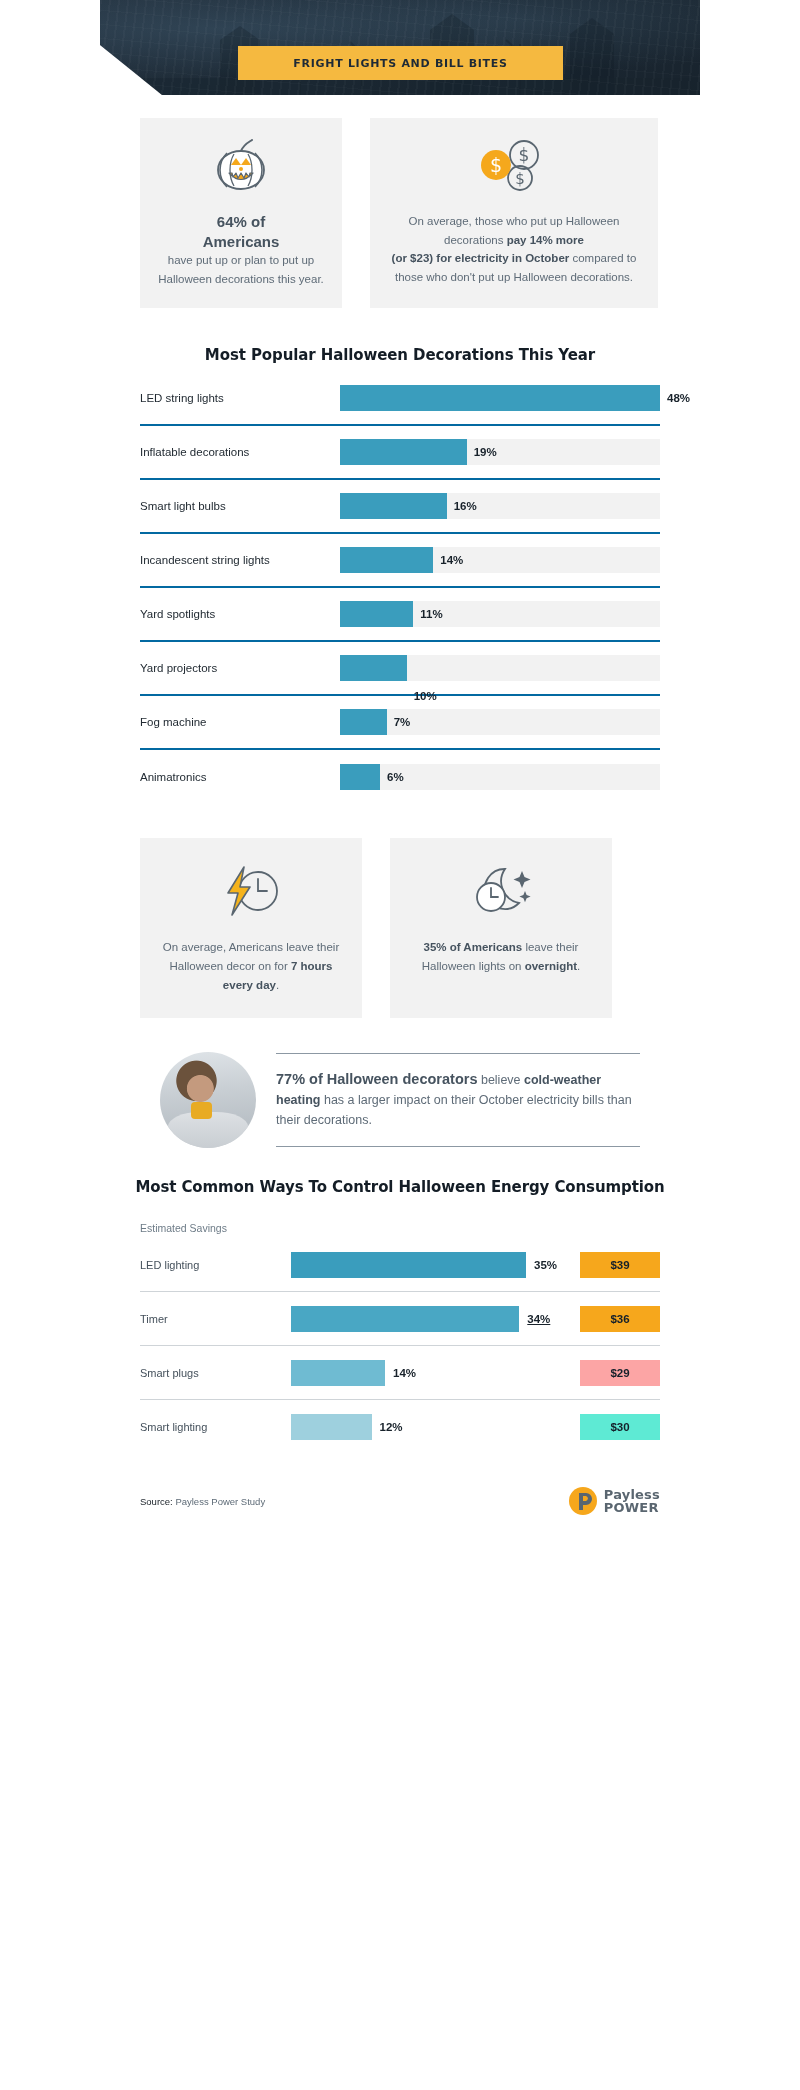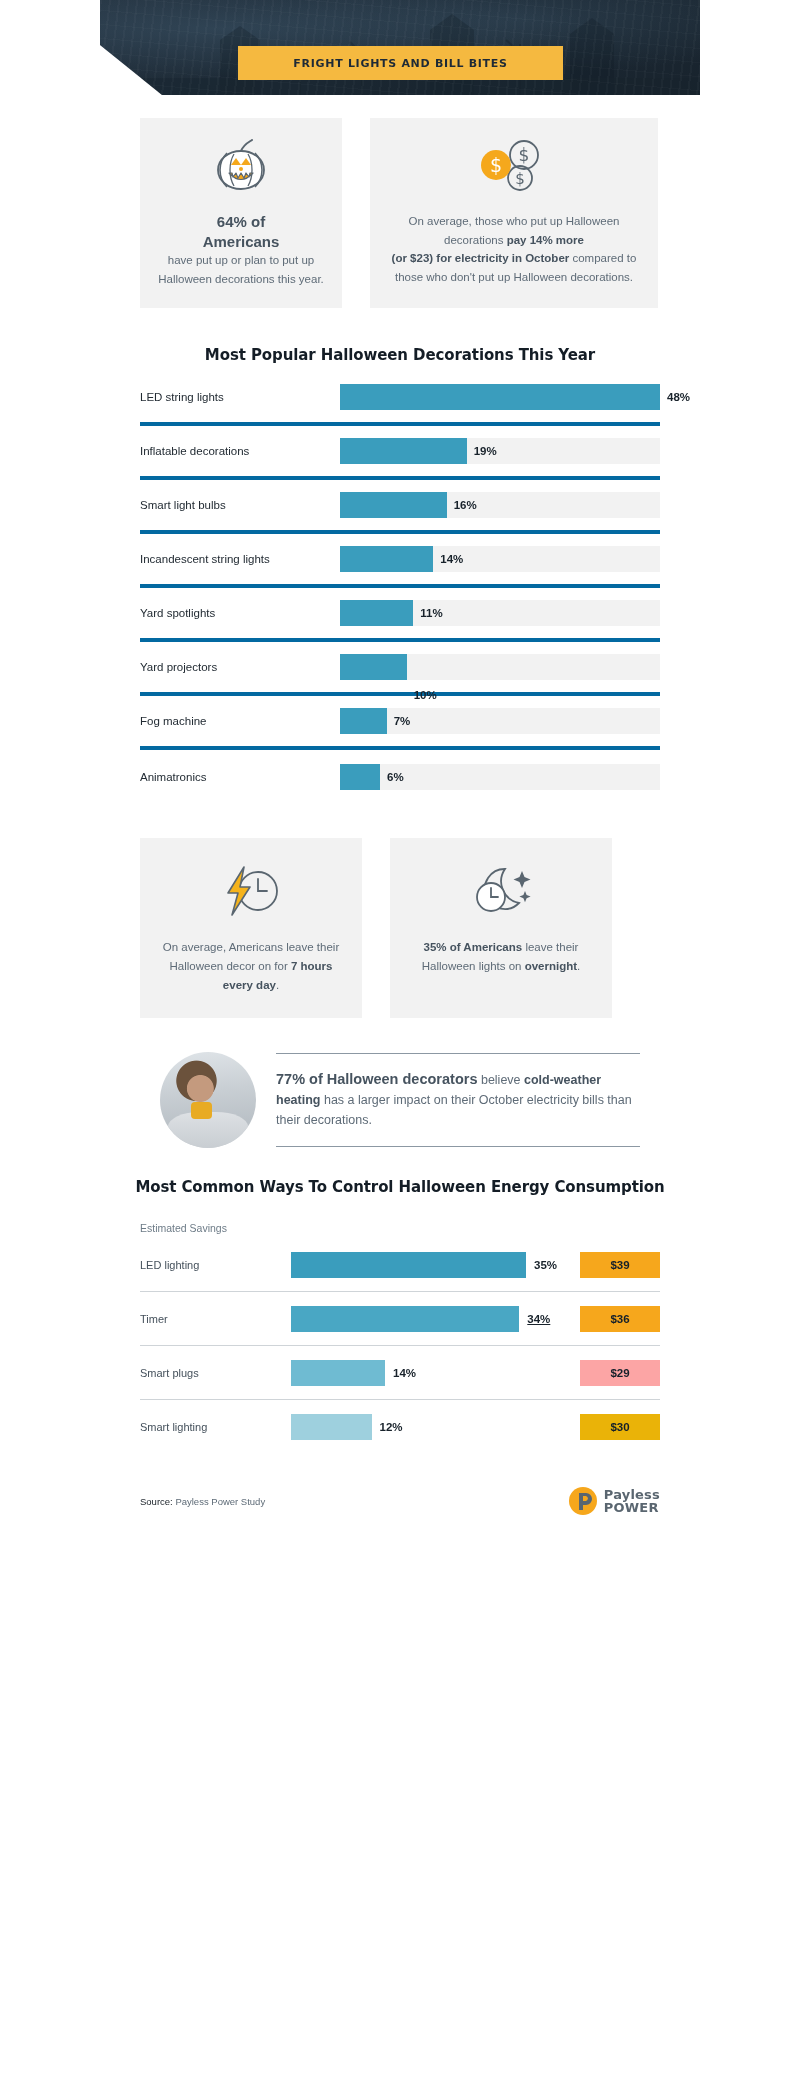--- a/index.html
+++ b/index.html
@@ -54,21 +54,21 @@
   
   .sec-title {
     text-align:center; font-size:15px; font-weight:bold; color:#141d26;
     font-family:"DejaVu Sans", sans-serif; letter-spacing:-.1px;
   }
 
   
   .chart1 { padding:0 40px; margin-top:8px; }
   .row {
     display:flex; align-items:center; height:54px;
-    border-bottom:4px solid #0369a1;
+    border-bottom:2px solid #0369a1;
   }
   .row:last-child { border-bottom:none; }
   .row-label { width:200px; font-size:11.5px; color:#222b33; }
   .track { position:relative; flex:1; height:26px; background:#f2f2f2; }
   .fill { position:absolute; left:0; top:0; bottom:0; background:#3a9dbd; }
   .val {
     position:absolute; top:50%; transform:translateY(-50%);
     font-size:11.5px; font-weight:bold; color:#18222b; white-space:nowrap;
   }
 
@@ -331,21 +331,21 @@
               <div class="val2" style="left: calc(40% + 8px);">14%</div>
             </div>
             <div class="save-badge" style="background: #fca5a5;">$29</div>
           </div>
           <div class="row2">
             <div class="row2-label">Smart lighting</div>
             <div class="track2">
               <div class="fill2" style="width: 34.2857%; background: rgb(158, 208, 222);"></div>
               <div class="val2" style="left: calc(34.2857% + 8px);">12%</div>
             </div>
-            <div class="save-badge" style="background: #eab308;">$30</div>
+            <div class="save-badge" style="background: #5eead4;">$30</div>
           </div>
         </div>
     </div>
   </div>
 
   <div class="footer">
     <div class="source">
       <b>Source:</b><span> Payless Power Study</span>
     </div>
     <div class="logo">

